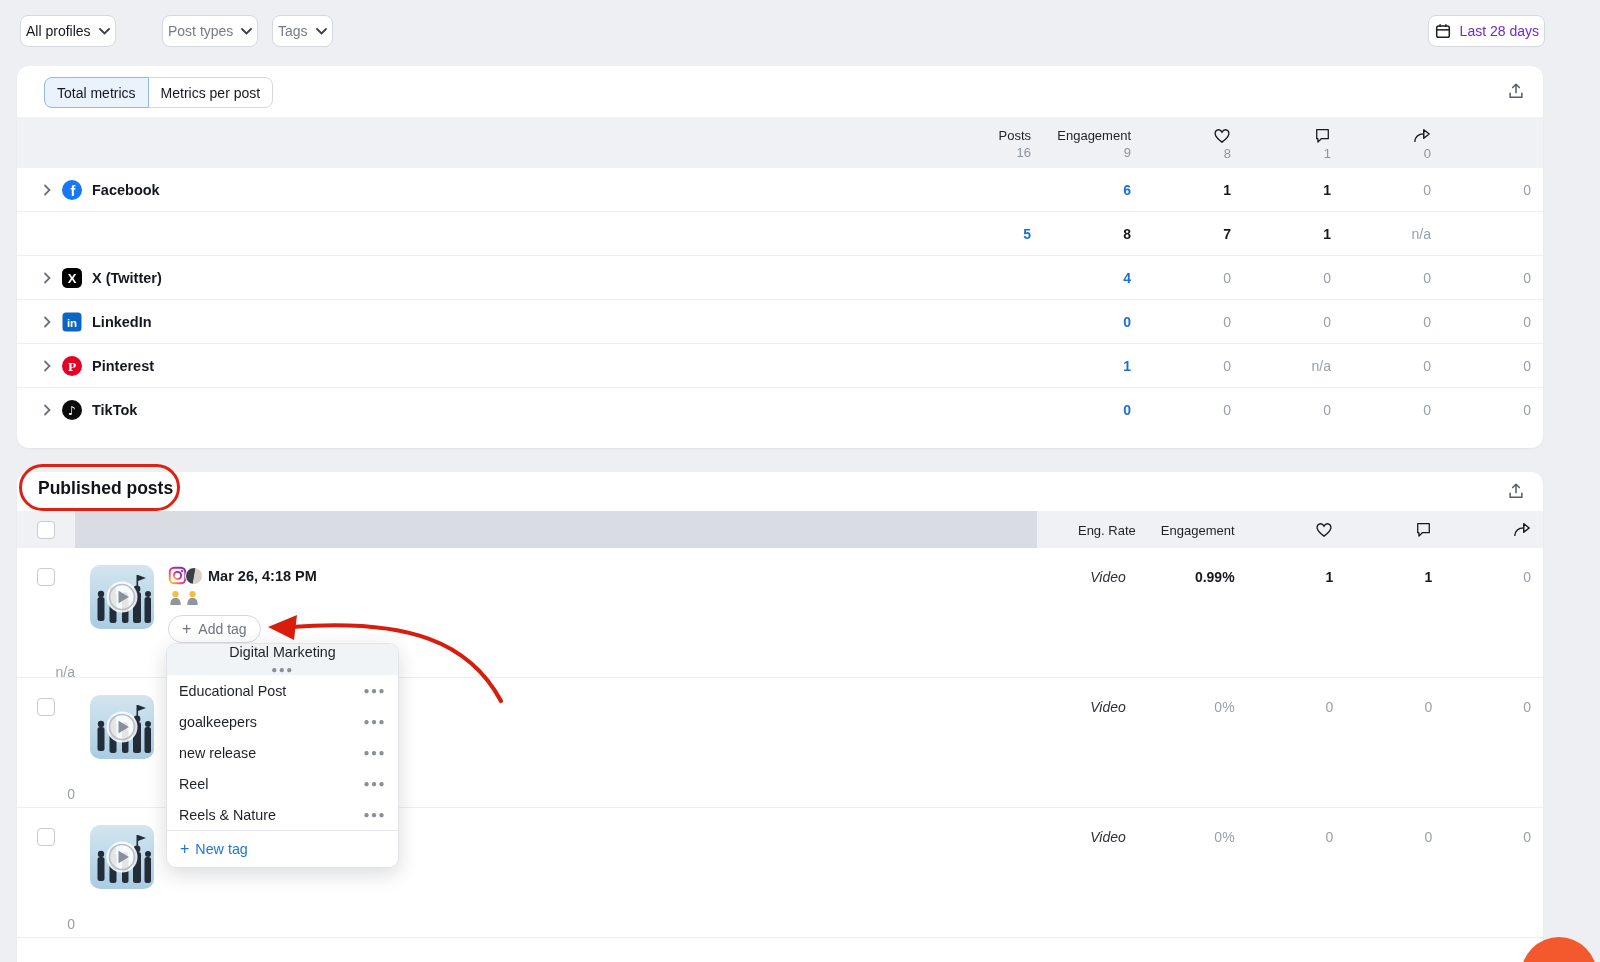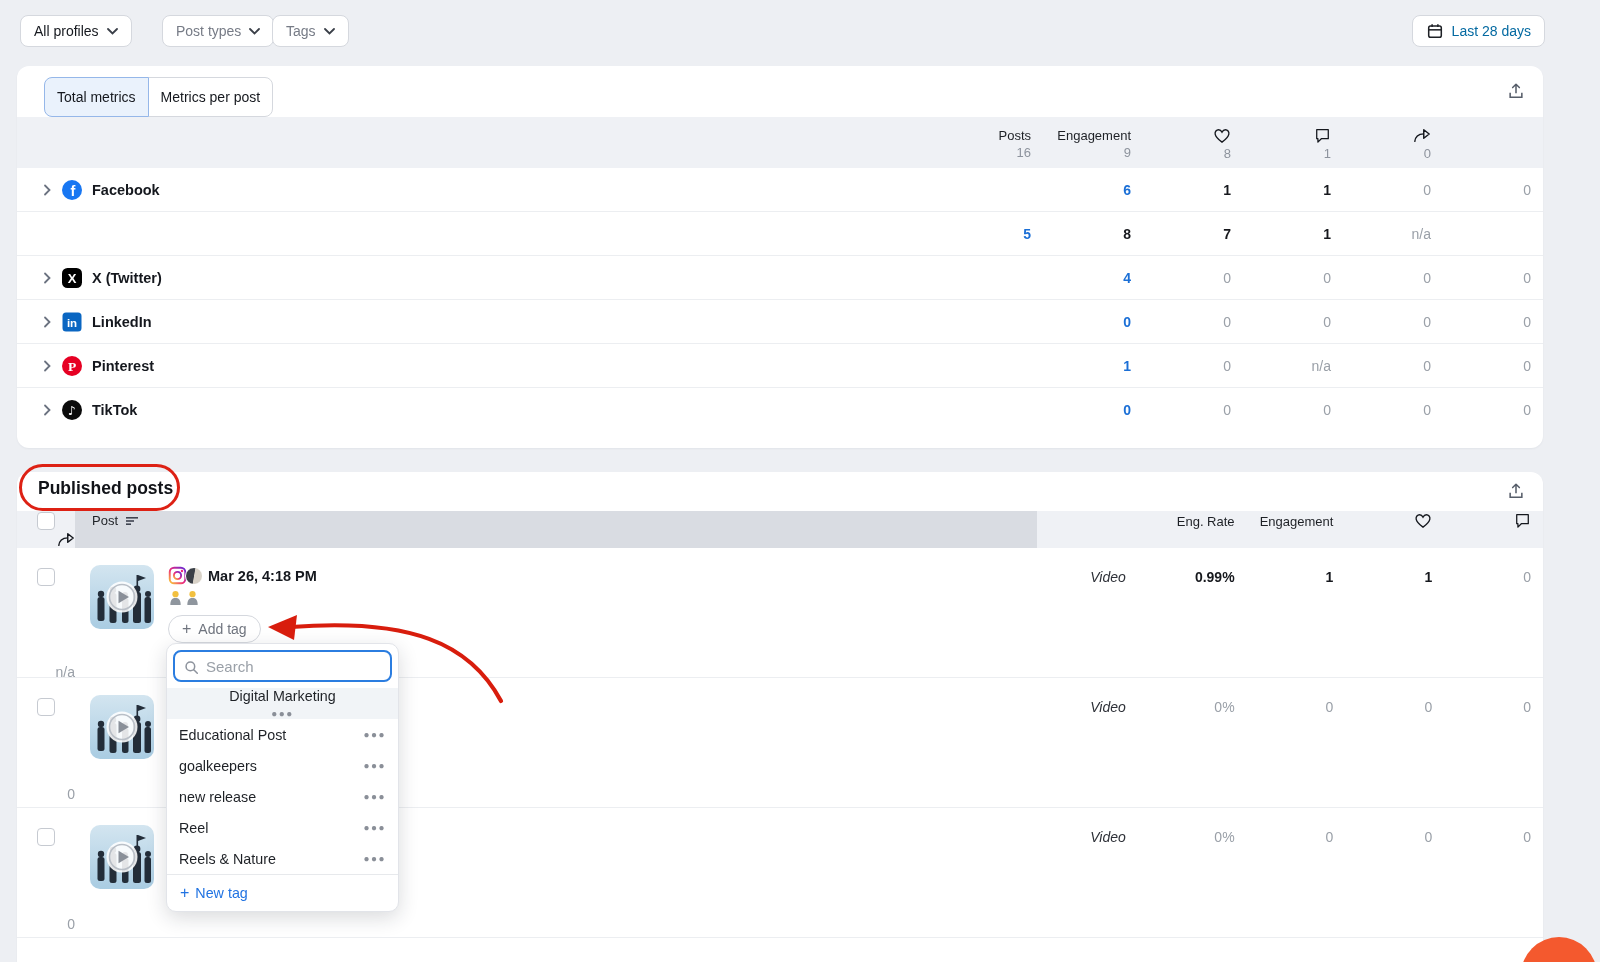--- a/index.html
+++ b/index.html
@@ -10,42 +10,42 @@
     font-family:"Liberation Sans", sans-serif;
     color:#15181e;
     overflow:hidden;
   }
   svg { display:block; }
 
   
   .pill-btn {
     position:absolute; top:15px; height:32px;
     display:inline-flex; align-items:center; gap:8px;
-    padding:0 13px; background:#fff;
+    padding:0 5px; background:#fff;
     border:1px solid #d5d8de; border-radius:8px;
     font-size:14px; color:#15181e; cursor:pointer; white-space:nowrap;
   }
   .pill-btn.muted { color:#767b86;margin-left:28px; }
   #btn-profiles { left:20px; }
   #btn-posttypes { left:134px; }
   #btn-tags { left:244px; }
-  #btn-daterange { right:55px; color:#0369a1;margin-left:7px; }
+  #btn-daterange { right:55px; color:#6d28d9;margin-left:7px; }
 
   
   .card {
     position:absolute; left:17px; width:1526px; background:#fff;
     border-radius:12px; box-shadow:0 1px 2px rgba(20,30,50,.05);
   }
   #card-metrics { top:66px; height:382px; }
   #card-posts { top:472px; height:490px; border-bottom-left-radius:0; border-bottom-right-radius:0; }
 
   
   .tabs { position:absolute; left:27px; top:11px; display:flex; }
   .tab {
-    height:40px; display:inline-flex; align-items:center; padding:0 12px;
+    height:31px; display:inline-flex; align-items:center; padding:0 12px;
     font-size:14px; background:#fff; border:1px solid #d5d8de; cursor:pointer;
     color:#15181e;
   }
   .tab.first { border-radius:8px 0 0 8px; }
   .tab.last  { border-radius:0 8px 8px 0; margin-left:-1px; }
   .tab.selected { background:#eaf2fc; border-color:#95b7e9; position:relative; z-index:2; }
 
   .export-btn { position:absolute; right:18px; cursor:pointer; }
   #card-metrics .export-btn { top:16px; }
   #card-posts   .export-btn { top:10px; }
@@ -407,30 +407,20 @@
         <path d="M3.5 12 v5 h13 v-5" stroke="#565d69" stroke-width="1.7" fill="none"></path>
       </svg>
   </span>
 
   <div class="p-head">
     <div class="p-head-dark"></div>
     <div class="p-grid">
       <div class="chk-cell">
           <span class="chk"></span>
         </div>
-      <div class="post-hcell">
-        <span>Post</span>
-        <span>
-            <svg width="13" height="10" viewBox="0 0 13 10">
-              <rect x="0" y="1" width="12" height="1.6" fill="#3f4450"></rect>
-              <rect x="0" y="4.2" width="8" height="1.6" fill="#3f4450"></rect>
-              <rect x="0" y="7.4" width="5" height="1.6" fill="#3f4450"></rect>
-            </svg>
-          </span>
-      </div>
       <div></div>
       <div class="hcell" style="text-align:right;"><span class="hlabel">Eng. Rate</span></div>
       <div class="hcell" style="text-align:right;"><span class="hlabel">Engagement</span></div>
       <div class="icon-h">
           <span>
             <svg width="18" height="17" viewBox="0 0 20 18">
               <path d="M10 16.4 C6.2 13.7 3 10.8 2.4 7.5 C1.9 4.8 3.8 2.6 6.2 2.6 C7.9 2.6 9.2 3.7 10 5.2 C10.8 3.7 12.1 2.6 13.8 2.6 C16.2 2.6 18.1 4.8 17.6 7.5 C17 10.8 13.8 13.7 10 16.4 Z" fill="none" stroke="#15181e" stroke-width="1.5"></path>
             </svg>
           </span>
         </div>
@@ -536,31 +526,20 @@
       <div class="vcell v-muted">0%</div>
       <div class="vcell v-muted">0</div>
       <div class="vcell v-muted">0</div>
       <div class="vcell v-muted">0</div>
       <div class="vcell v-muted">0</div>
     </div>
   </div>
 </div>
 
 <div id="tag-dropdown">
-  <div class="dd-search-wrap">
-    <div class="dd-search">
-      <span>
-          <svg width="15" height="15" viewBox="0 0 16 16">
-            <circle cx="6.8" cy="6.8" r="4.6" fill="none" stroke="#8d939d" stroke-width="1.6"></circle>
-            <line x1="10.4" y1="10.4" x2="14.2" y2="14.2" stroke="#8d939d" stroke-width="1.6" stroke-linecap="round"></line>
-          </svg>
-        </span>
-      <input type="text" placeholder="Search" style="">
-    </div>
-  </div>
   <div class="dd-item hover">
     <span>Digital Marketing</span>
     <span class="dd-dots">●●●</span>
   </div>
   <div class="dd-item">
     <span>Educational Post</span>
     <span class="dd-dots">●●●</span>
   </div>
   <div class="dd-item">
     <span>goalkeepers</span>

